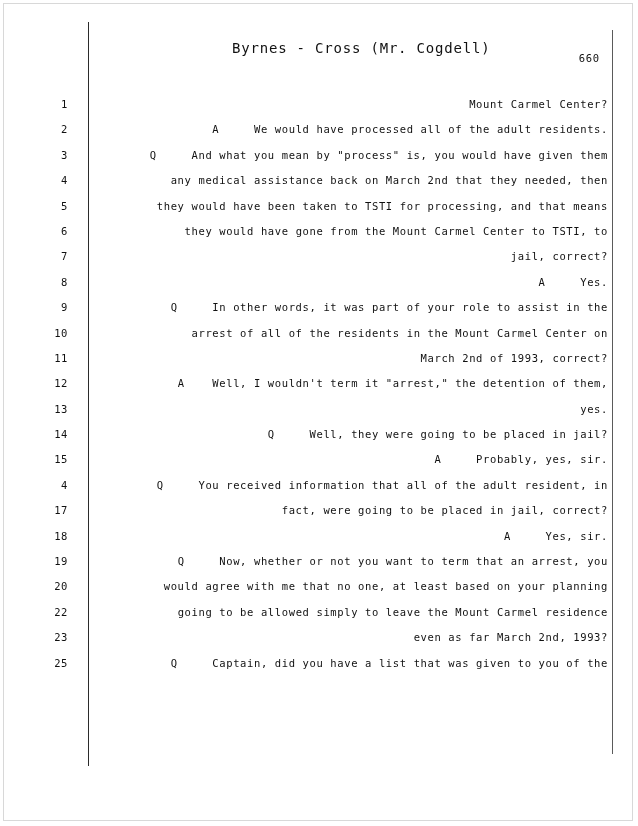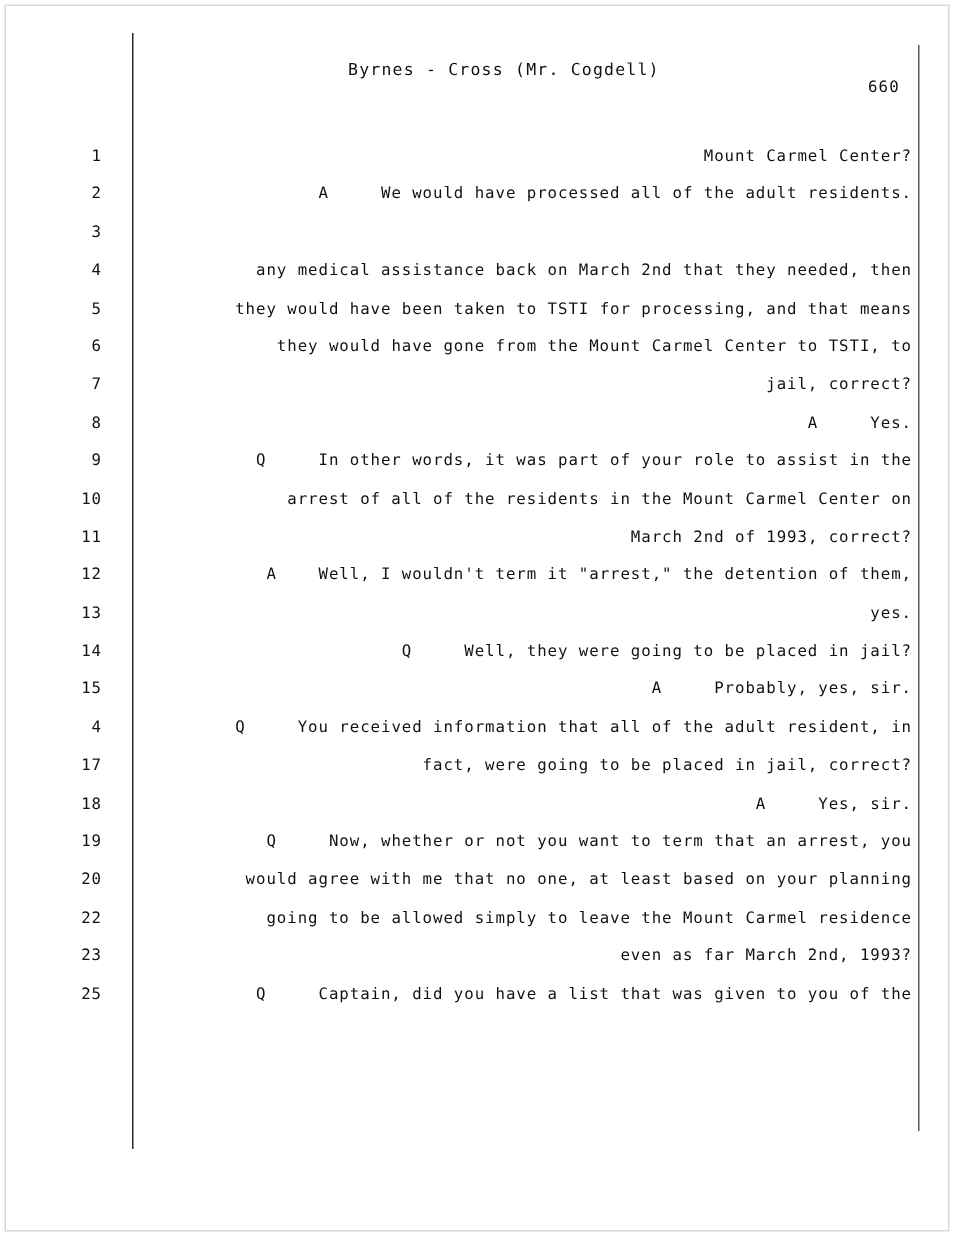--- a/index.html
+++ b/index.html
@@ -51,21 +51,21 @@
     width: 480px;
     height: 16px;
     font-size: 10.5px;
     letter-spacing: 0.6px;
     white-space: nowrap;
   }
   .header-title {
     position: absolute;
     left: 112px;
     top: 0;
-    font-size: 11px;
+    font-size: 14px;
     letter-spacing: 0.8px;
   }
   .page-number {
     position: absolute;
     right: 0px;
     top: 12px;
     font-size: 10.5px;
     letter-spacing: 0.8px;
   }
   .lines {
@@ -117,20 +117,21 @@
     <div class="line">
       <span class="line-no">1</span>
       <span class="line-text">Mount Carmel Center?</span>
     </div>
     <div class="line">
       <span class="line-no">2</span>
       <span class="line-text">A     We would have processed all of the adult residents.</span>
     </div>
     <div class="line">
       <span class="line-no">3</span>
+      <span class="line-text">Q     And what you mean by "process" is, you would have given them</span>
     </div>
     <div class="line">
       <span class="line-no">4</span>
       <span class="line-text">any medical assistance back on March 2nd that they needed, then</span>
     </div>
     <div class="line">
       <span class="line-no">5</span>
       <span class="line-text">they would have been taken to TSTI for processing, and that means</span>
     </div>
     <div class="line">

